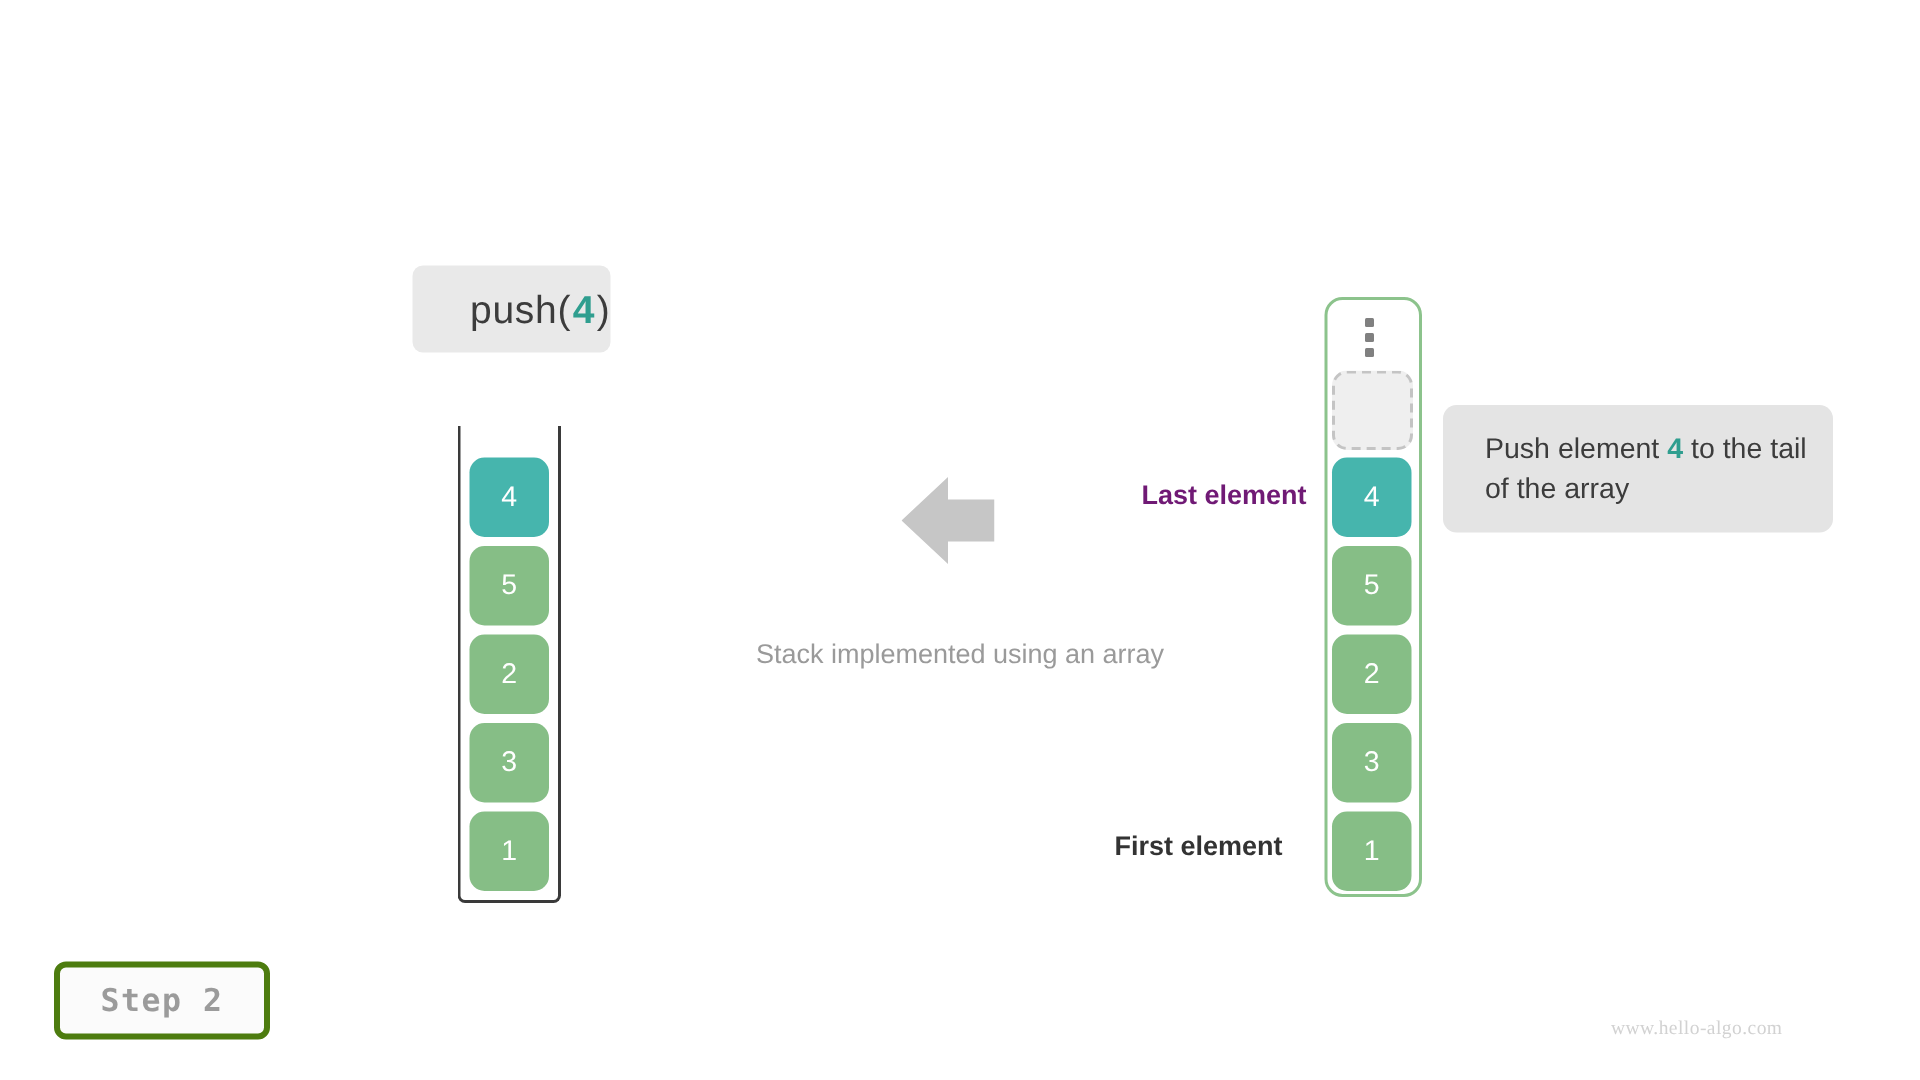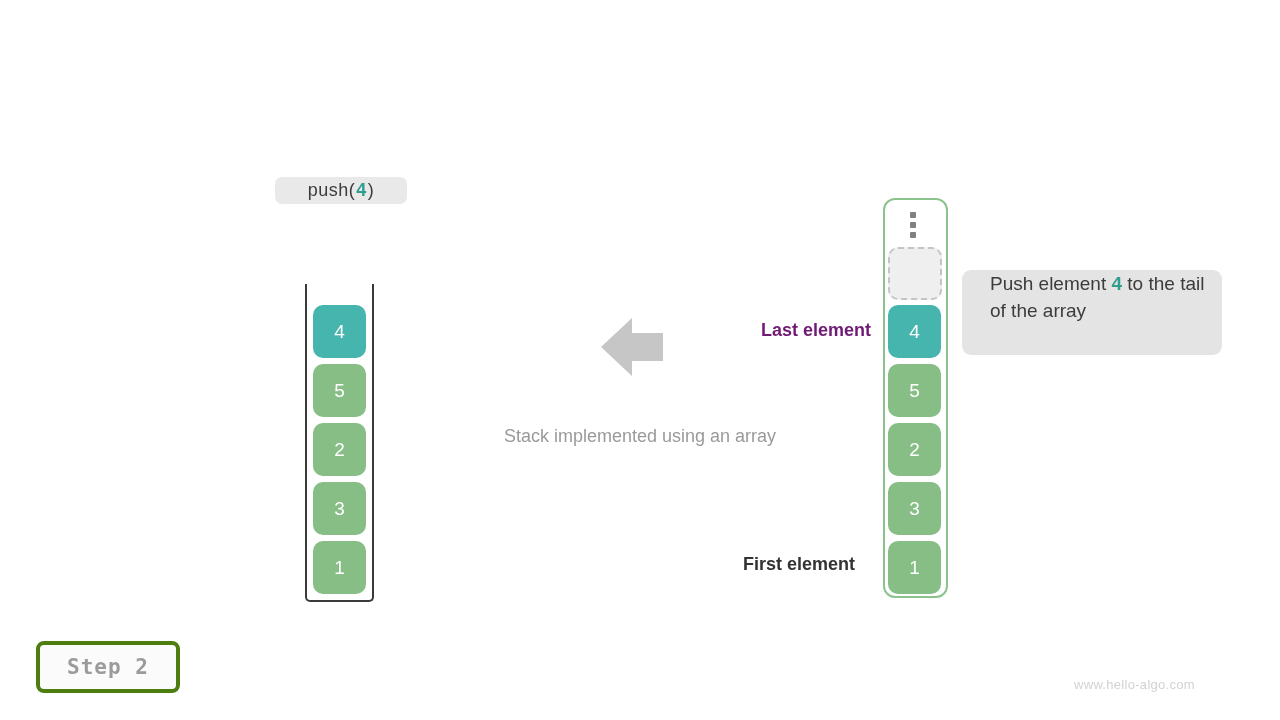--- a/index.html
+++ b/index.html
@@ -14,27 +14,27 @@
     position: relative;
     overflow: hidden;
   }
 
   
   #op-chip {
     position: absolute;
     left: 275px;
     top: 177px;
     width: 132px;
-    height: 27px;
+    height: 58px;
     background: #e9e9e9;
     border-radius: 7px;
     display: flex;
     align-items: center;
-    justify-content: center;
-    font-size: 18px;
+    justify-content: flex-end;
+    font-size: 26px;
     color: #3c3c3c;
     letter-spacing: 0.5px;
   }
   #op-chip .op-val {
     color: #2f9e8f;
     font-weight: bold;
     margin: 0 1px;
   }
 
   
@@ -166,21 +166,21 @@
   
   #callout {
     position: absolute;
     left: 962px;
     top: 270px;
     width: 260px;
     height: 85px;
     background: #e4e4e4;
     border-radius: 9px;
     box-sizing: border-box;
-    padding: 0 0 0 28px;
+    padding: 16px 0 0 28px;
     font-size: 19px;
     color: #3c3c3c;
     line-height: 27px;
   }
   #callout .cv { color: #2f9e8f; font-weight: bold; }
 
   
   #step-badge {
     position: absolute;
     left: 36px;
@@ -199,21 +199,21 @@
     color: #9b9b9b;
     letter-spacing: 1px;
     box-sizing: border-box;
   }
 
   
   #watermark {
     position: absolute;
     left: 1074px;
     top: 677px;
-    font-family: Liberation Sans, sans-serif;
+    font-family: Liberation Serif, serif;
     font-size: 13px;
     color: #d2d2d2;
     letter-spacing: 0.3px;
   }
 </style>
 </head>
 <body>
 
 <div id="op-chip">
   <span>push</span>

